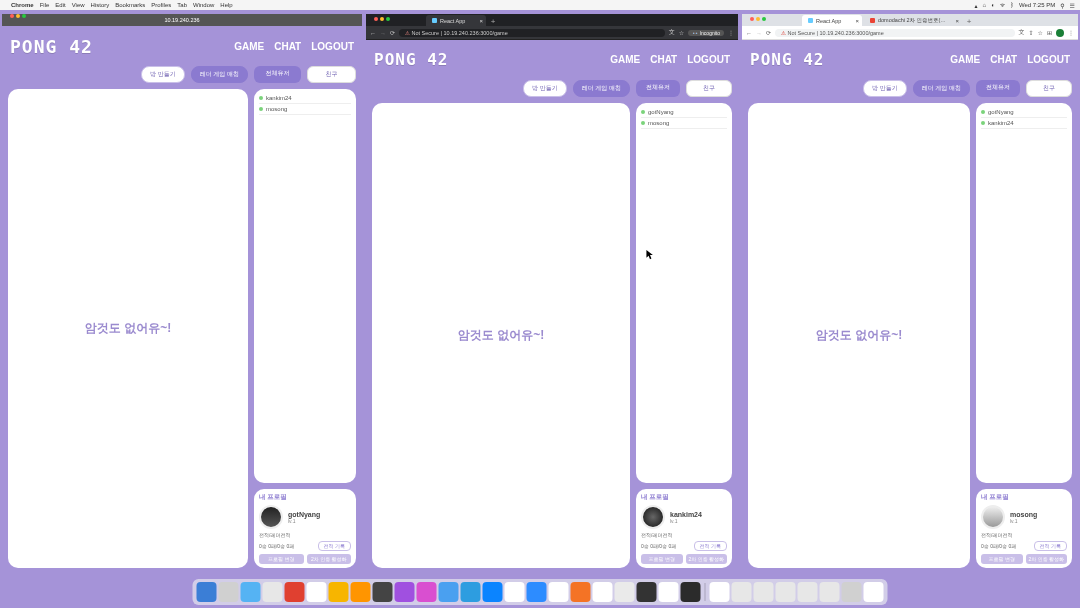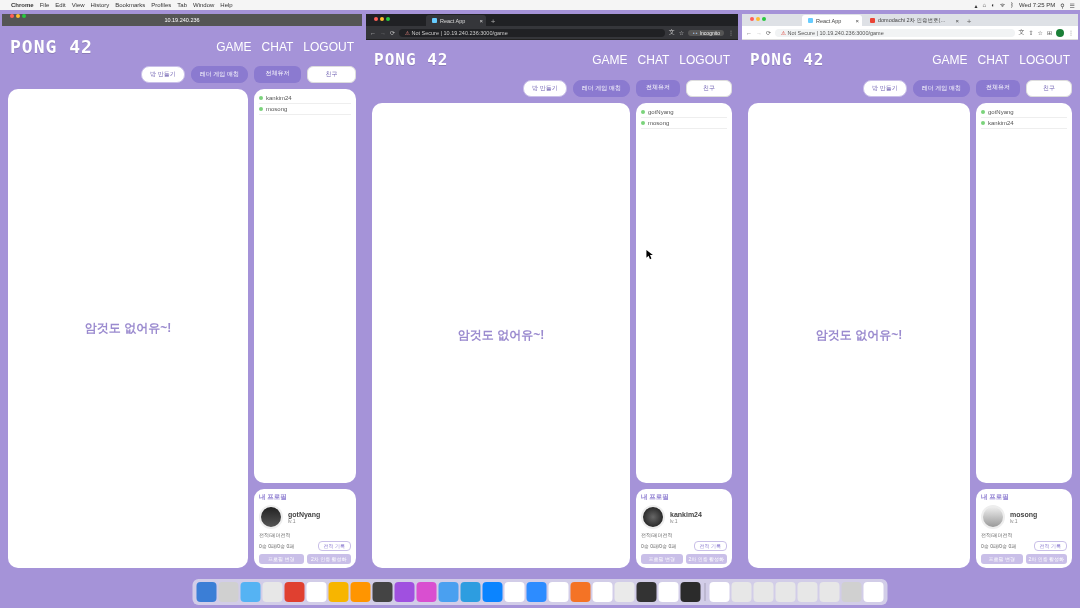--- a/index.html
+++ b/index.html
@@ -45,21 +45,21 @@
 .b1-topbar .traffic { position: absolute; left: 4px; }
 
 
 .viewport { flex: 1; background: #a593d8; position: relative; overflow: hidden; }
 
 
 .phead { display: flex; align-items: center; padding: 10px 8px 4px 8px; }
 .logo { font-family: monospace; font-weight: 900; color: #fff; letter-spacing: 1px; font-size: 16px; text-shadow: 0 1px 0 rgba(0,0,0,0.15); }
 .browser.b1 .logo { font-size: 18px; }
 .navlinks { margin-left: auto; display: flex; gap: 10px; }
-.navlink { color: #fff; font-size: 12px; font-weight: 400; }
+.navlink { color: #fff; font-size: 10px; font-weight: 700; }
 .appbody { position: absolute; top: 40px; left: 6px; right: 6px; bottom: 6px; display: flex; gap: 6px; }
 .maincol { flex: 1; display: flex; flex-direction: column; gap: 6px; }
 .sidecol { width: 96px; display: flex; flex-direction: column; gap: 6px; }
 .browser.b1 .sidecol { width: 102px; }
 
 .topbtns { display: flex; gap: 6px; justify-content: flex-end; }
 .btn { border-radius: 8px; font-size: 6px; padding: 3px 8px; text-align: center; border: 1px solid #c9bfe8; }
 .btn-white { background: #fff; color: #6b5db0; }
 .btn-purple { background: #8b7ad0; color: #fff; border-color: #8b7ad0; }
 .btn-outline { background: transparent; color: #8b7ad0; border: 1px solid #c9bfe8; font-size: 5px; padding: 1px 5px; border-radius: 4px; }

